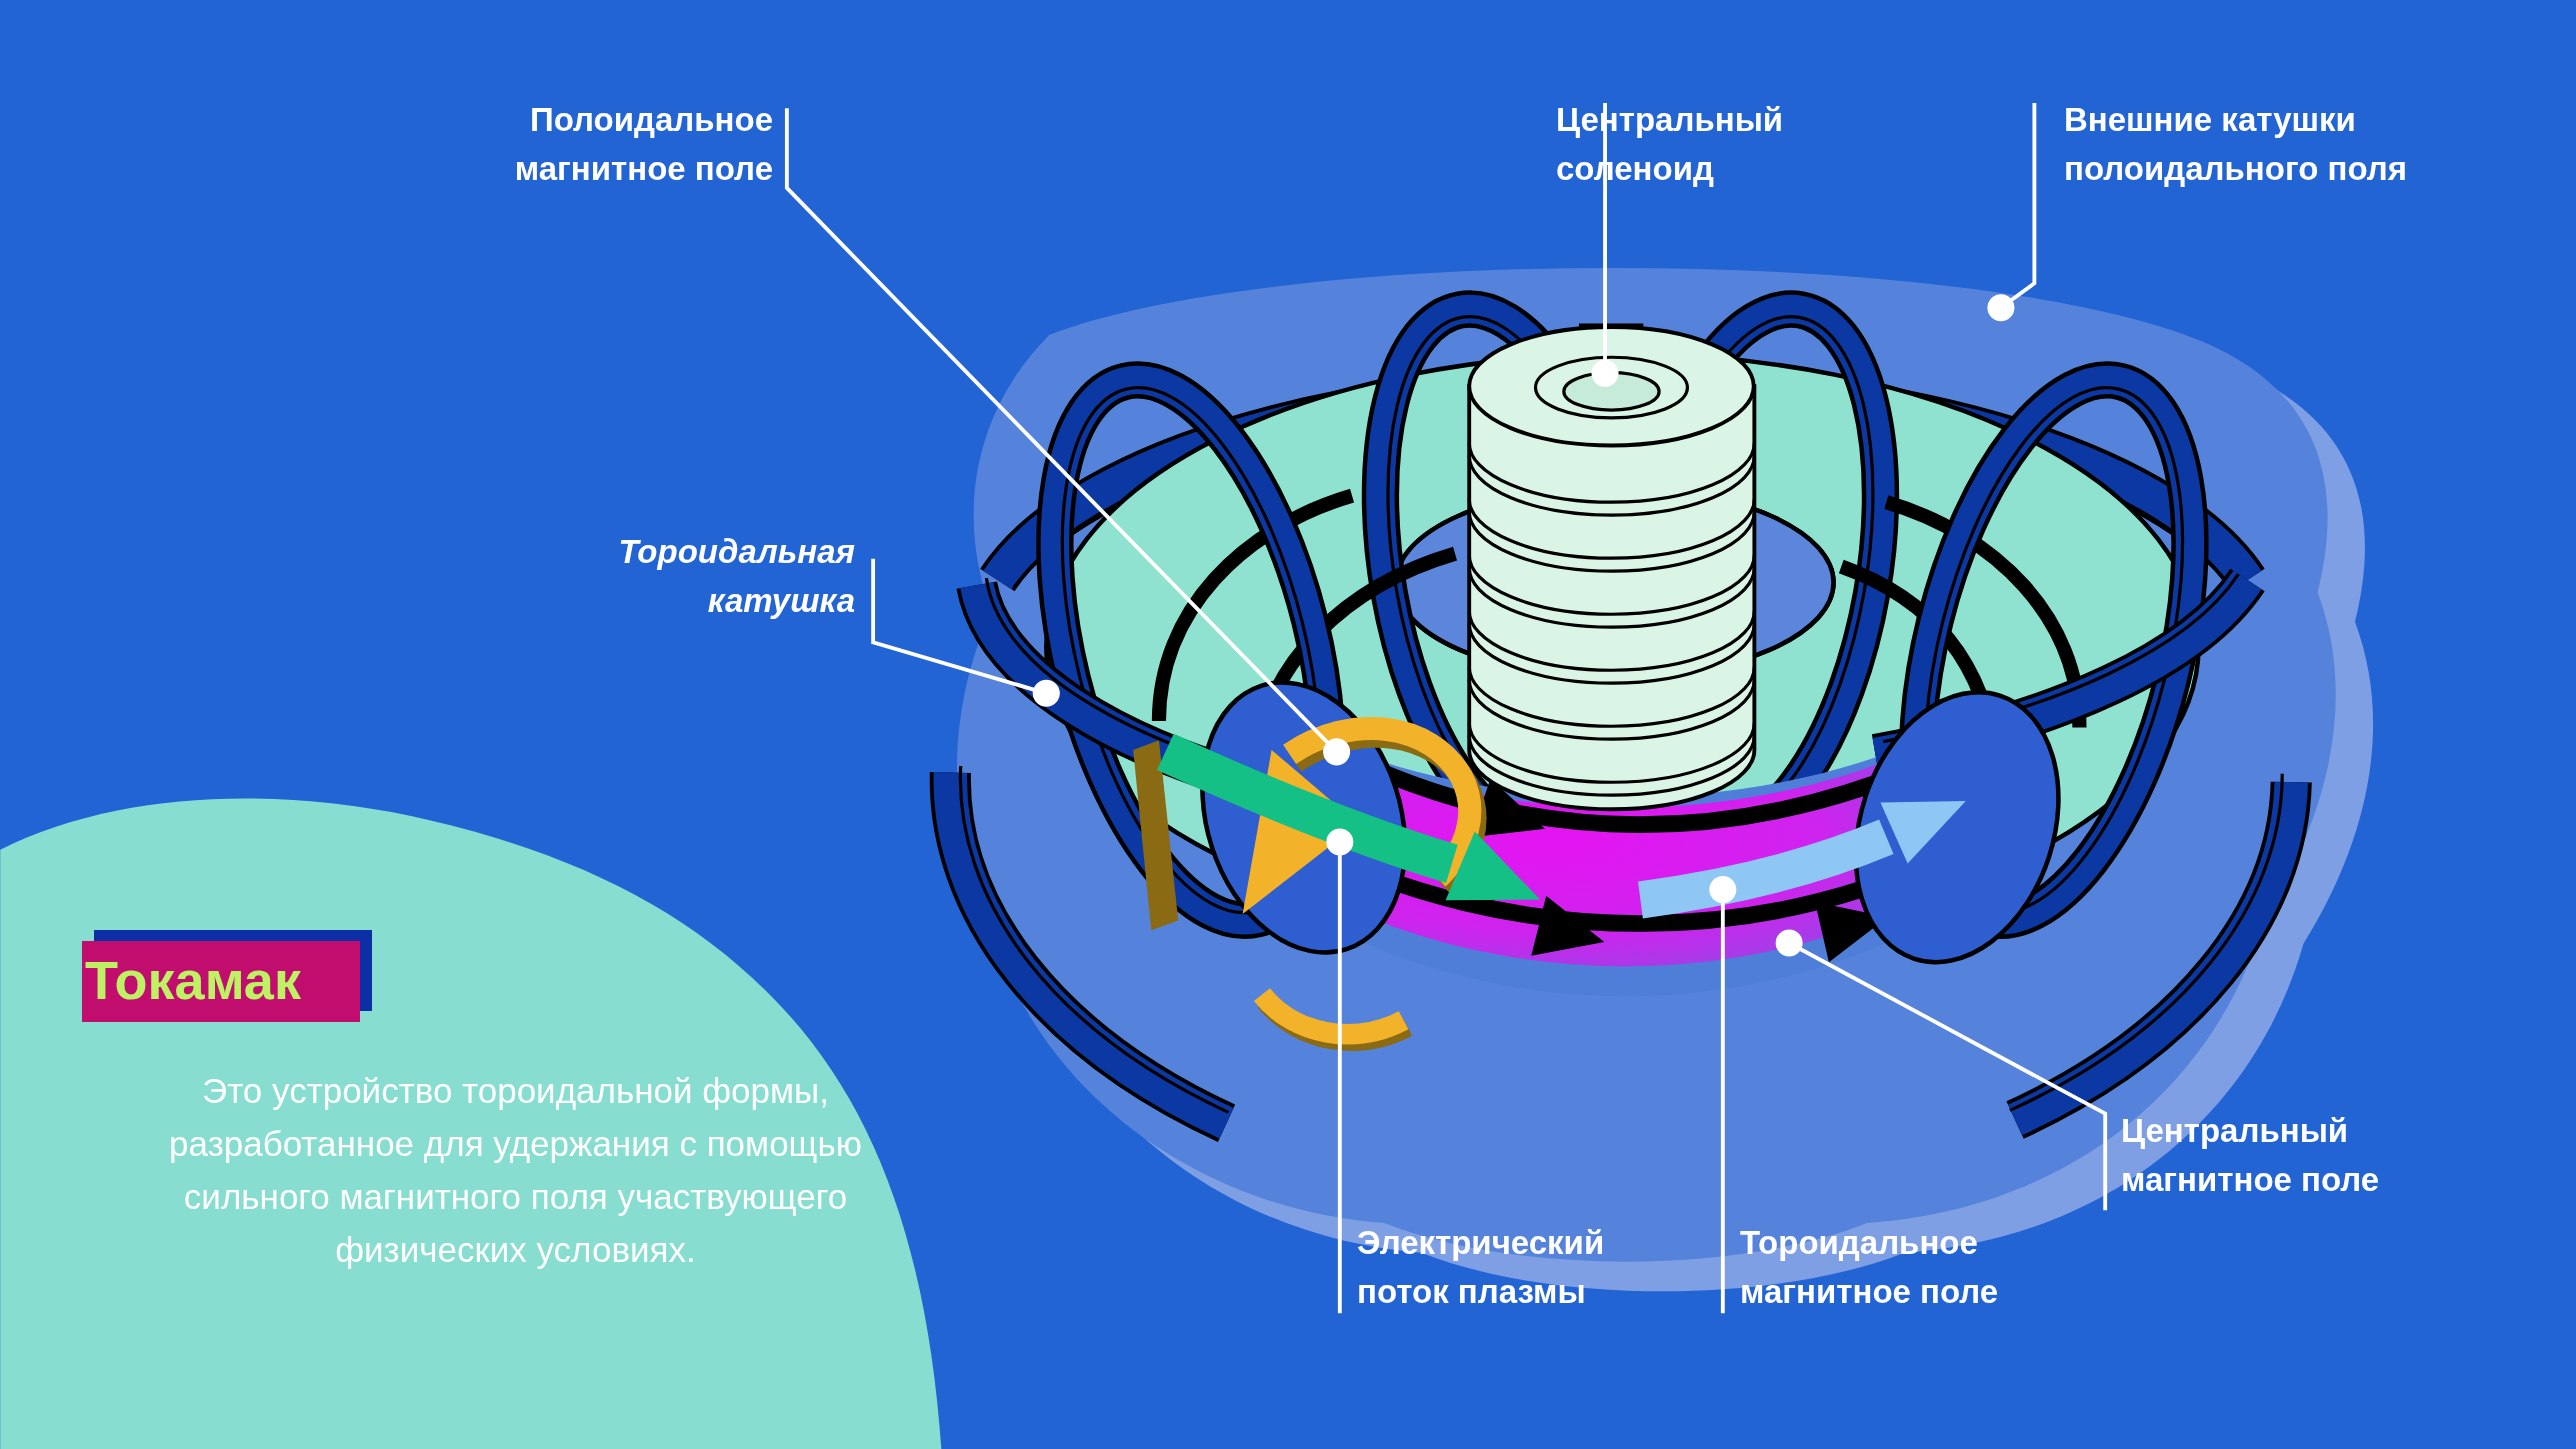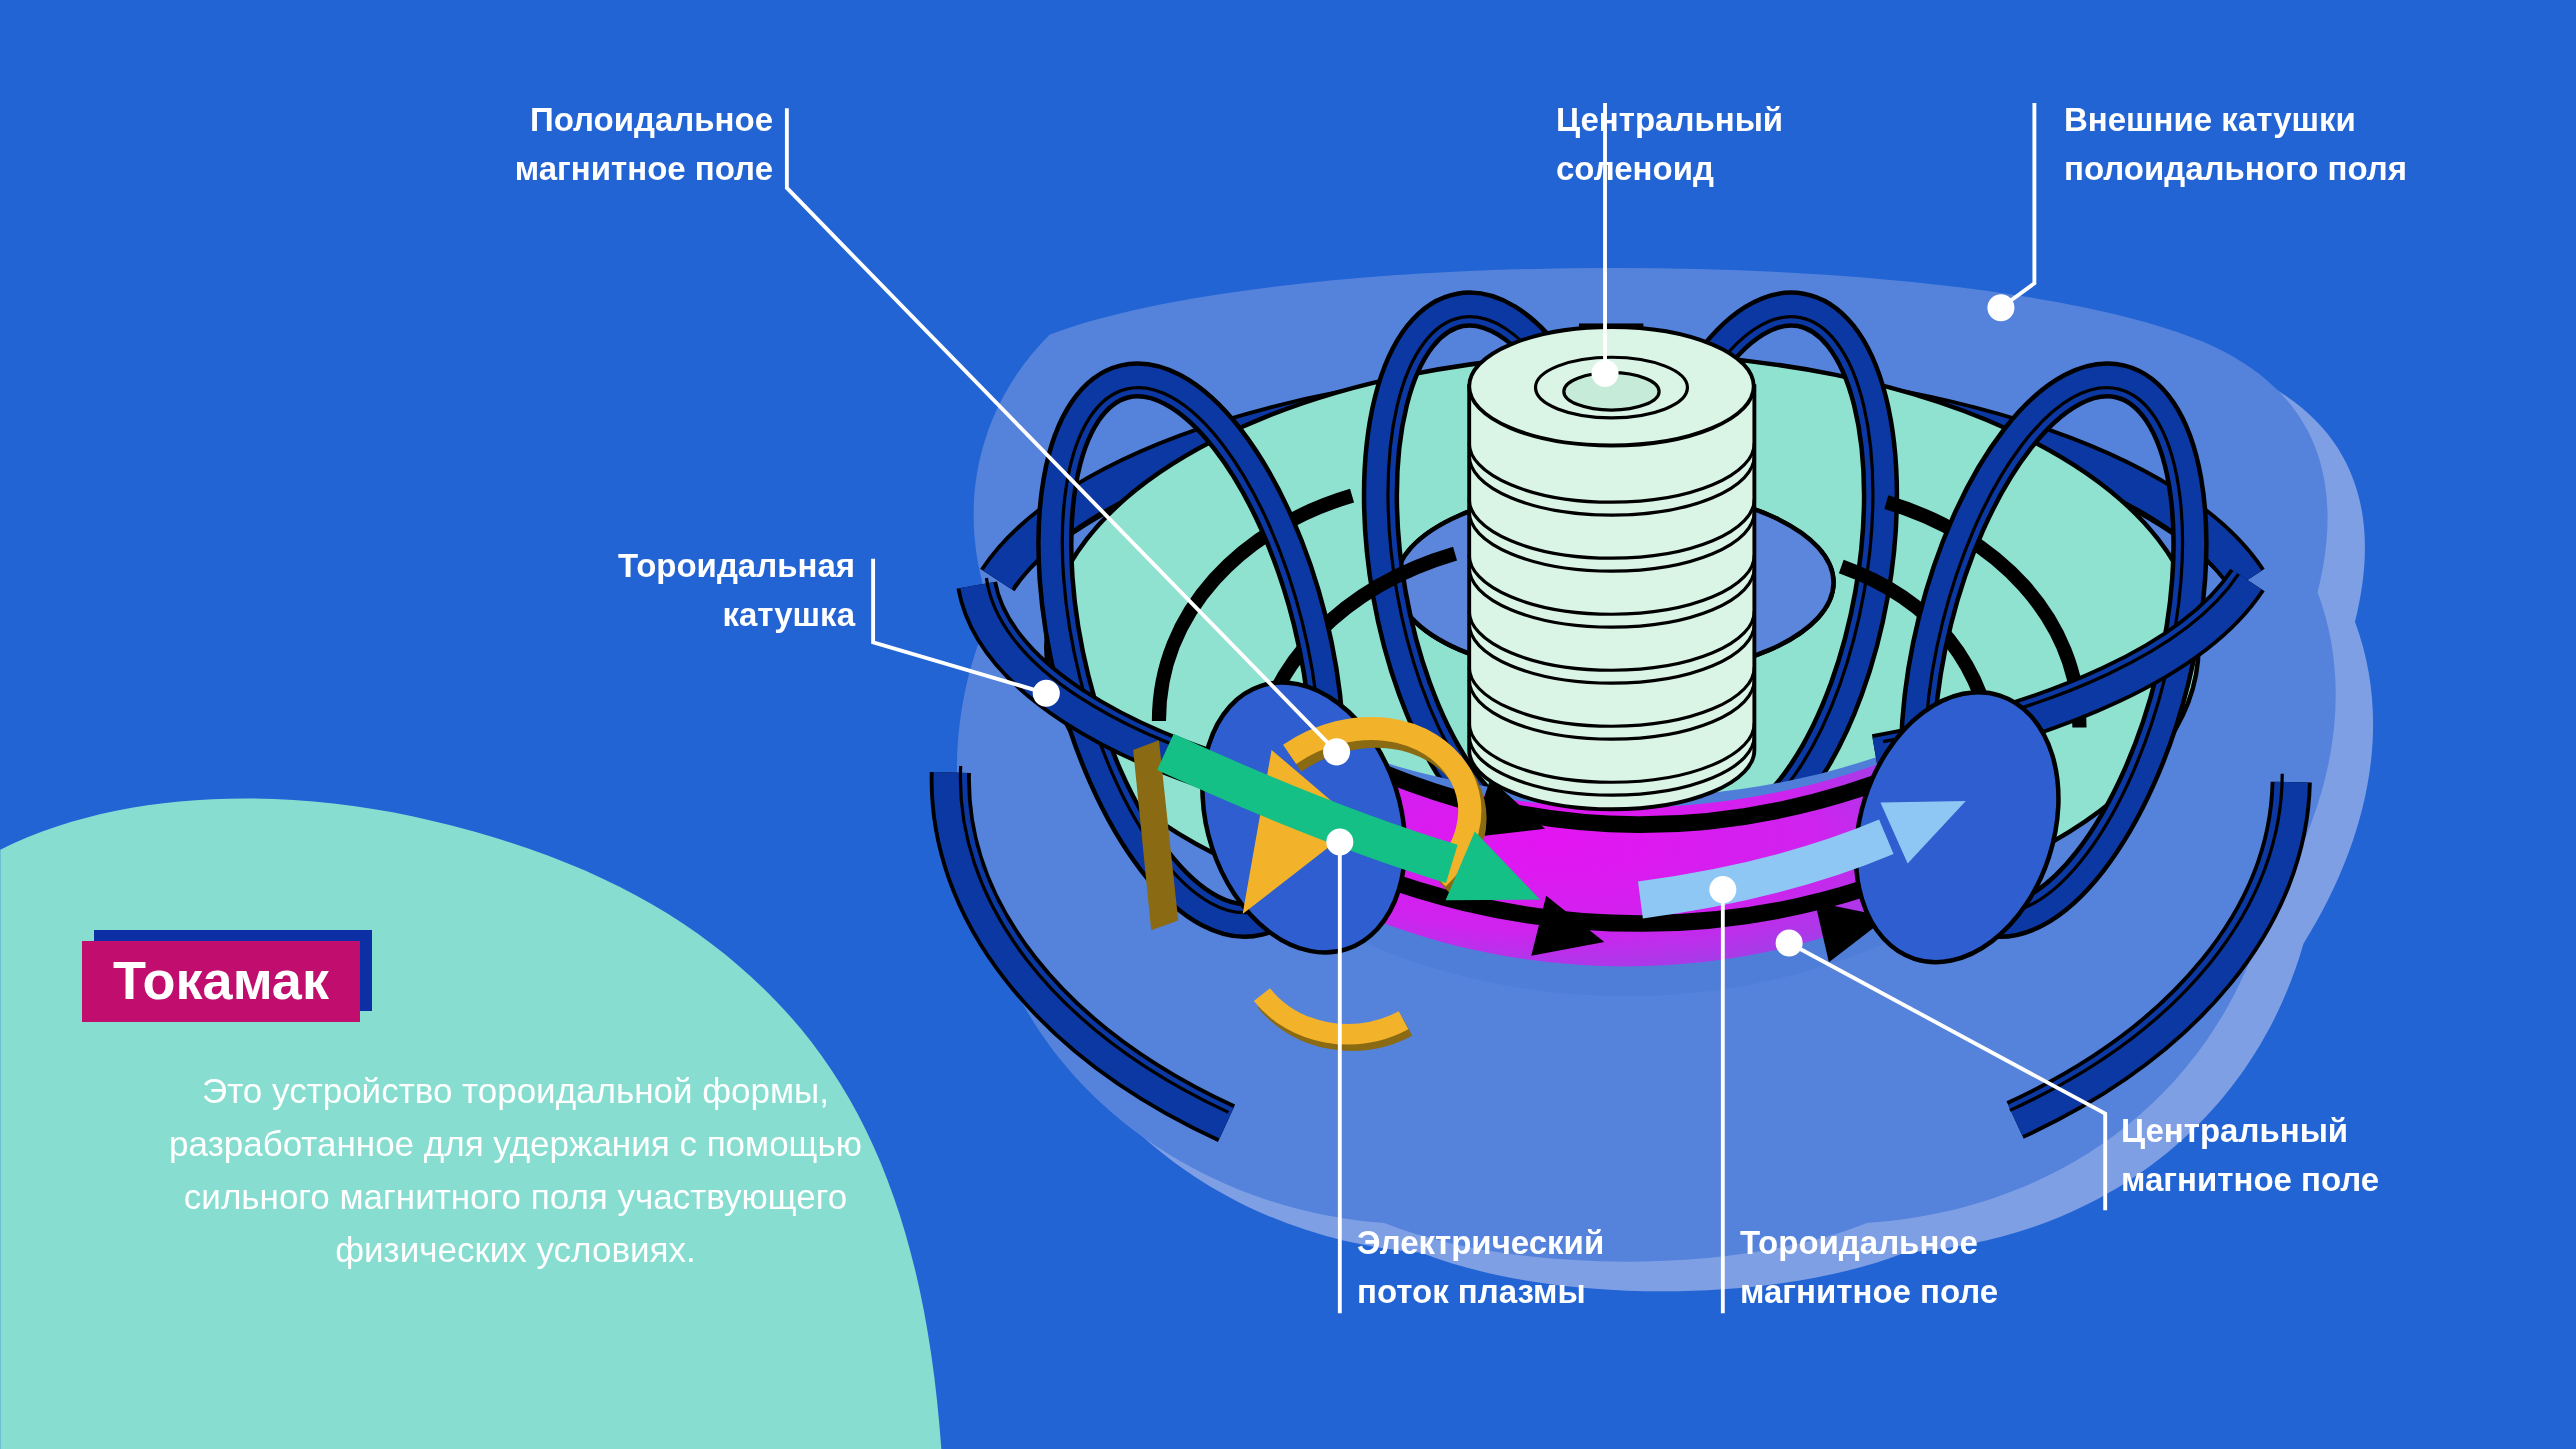--- a/index.html
+++ b/index.html
@@ -20,22 +20,22 @@
   .wrapline{fill:none;stroke:#000;stroke-width:22;}
   .label{
     position:absolute;color:#fff;font-weight:bold;
     font-size:33px;line-height:49px;white-space:nowrap;
   }
   .label span{display:block;}
   .label.right{text-align:right;}
   #title-back{position:absolute;left:94px;top:930px;width:278px;height:81px;background:var(--box_navy);}
   #title-box{position:absolute;left:82px;top:941px;width:278px;height:81px;background:var(--box_magenta);}
   #title-text{
-    position:absolute;left:113px;top:941px;height:81px;line-height:79px;
-    color:#ffffff;font-weight:bold;font-size:54px;white-space:nowrap;
+    position:absolute;left:85px;top:941px;height:81px;line-height:79px;
+    color:#bef264;font-weight:bold;font-size:54px;white-space:nowrap;
   }
   #description{
     position:absolute;left:84px;top:1064px;width:863px;
     color:#fff;font-size:35px;line-height:53px;font-weight:normal;text-align:center;
   }
   #description span{display:block;}
 </style>
 </head>
 <body>
 
@@ -212,21 +212,21 @@
   <div class="label" style="left:1556px;top:95px;">
     <span>Центральный</span>
     <span>соленоид</span>
   </div>
 
   <div class="label" style="left:2064px;top:95px;">
     <span>Внешние катушки</span>
     <span>полоидального поля</span>
   </div>
 
-  <div class="label right" style="left:404px;top:541px;width:451px;">
+  <div class="label right" style="left:404px;top:527px;width:451px;font-style:italic;">
     <span>Тороидальная</span>
     <span>катушка</span>
   </div>
 
   <div class="label" style="left:1357px;top:1218px;">
     <span>Электрический</span>
     <span>поток плазмы</span>
   </div>
 
   <div class="label" style="left:1740px;top:1218px;">

